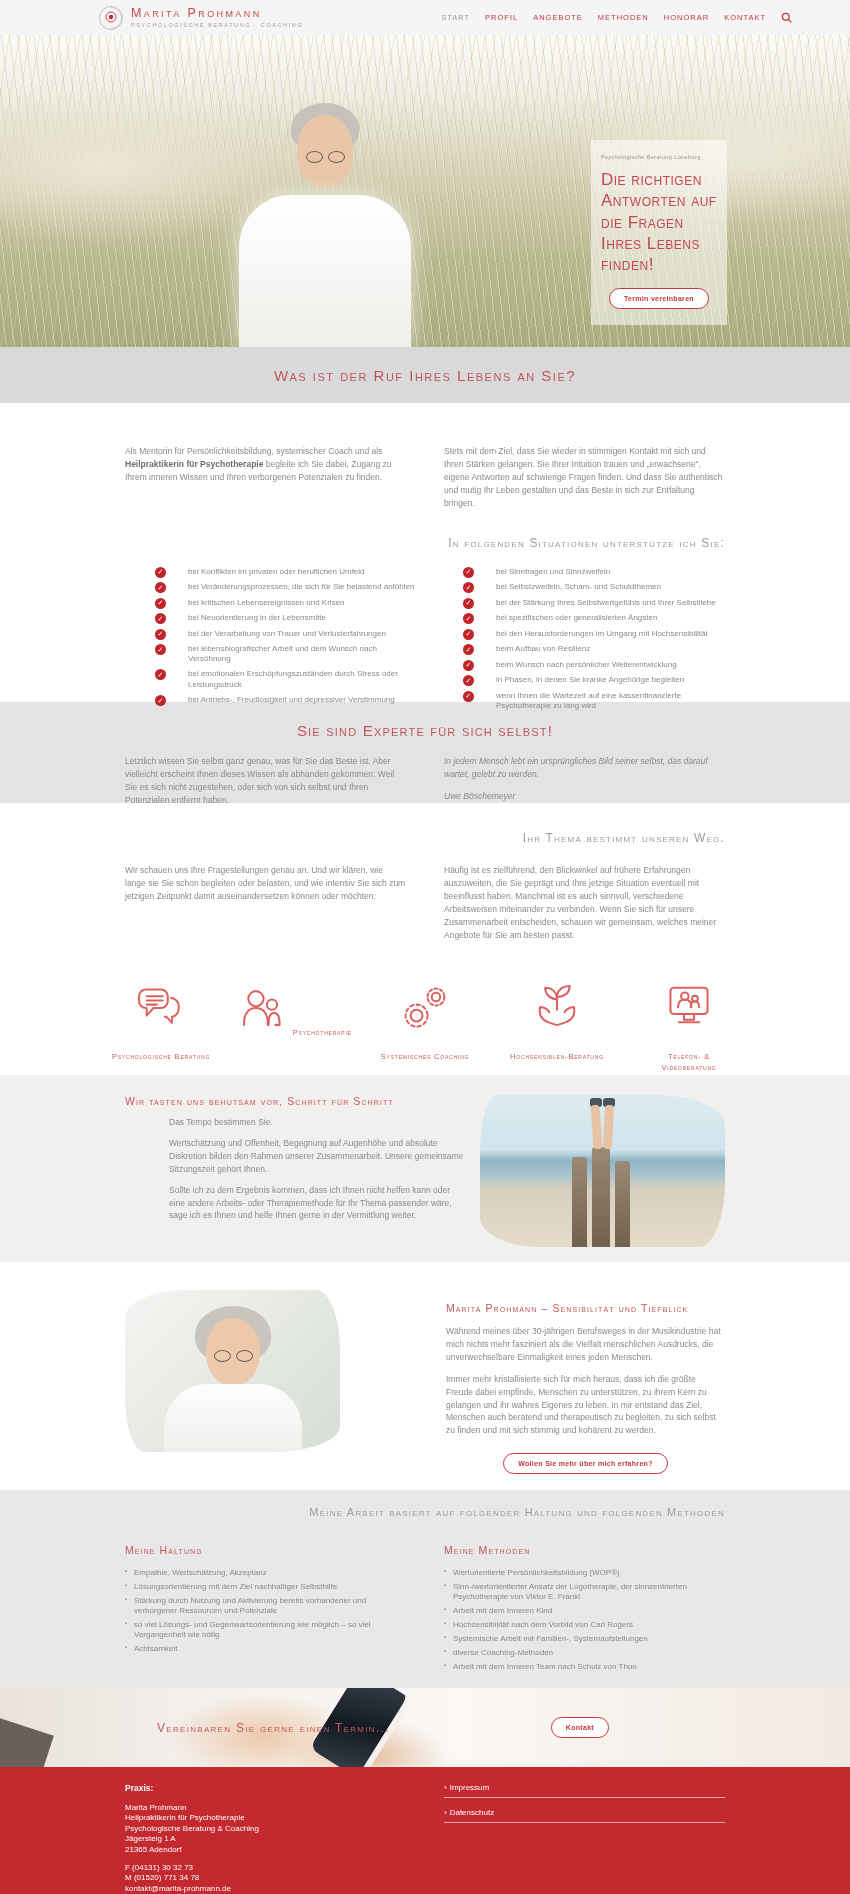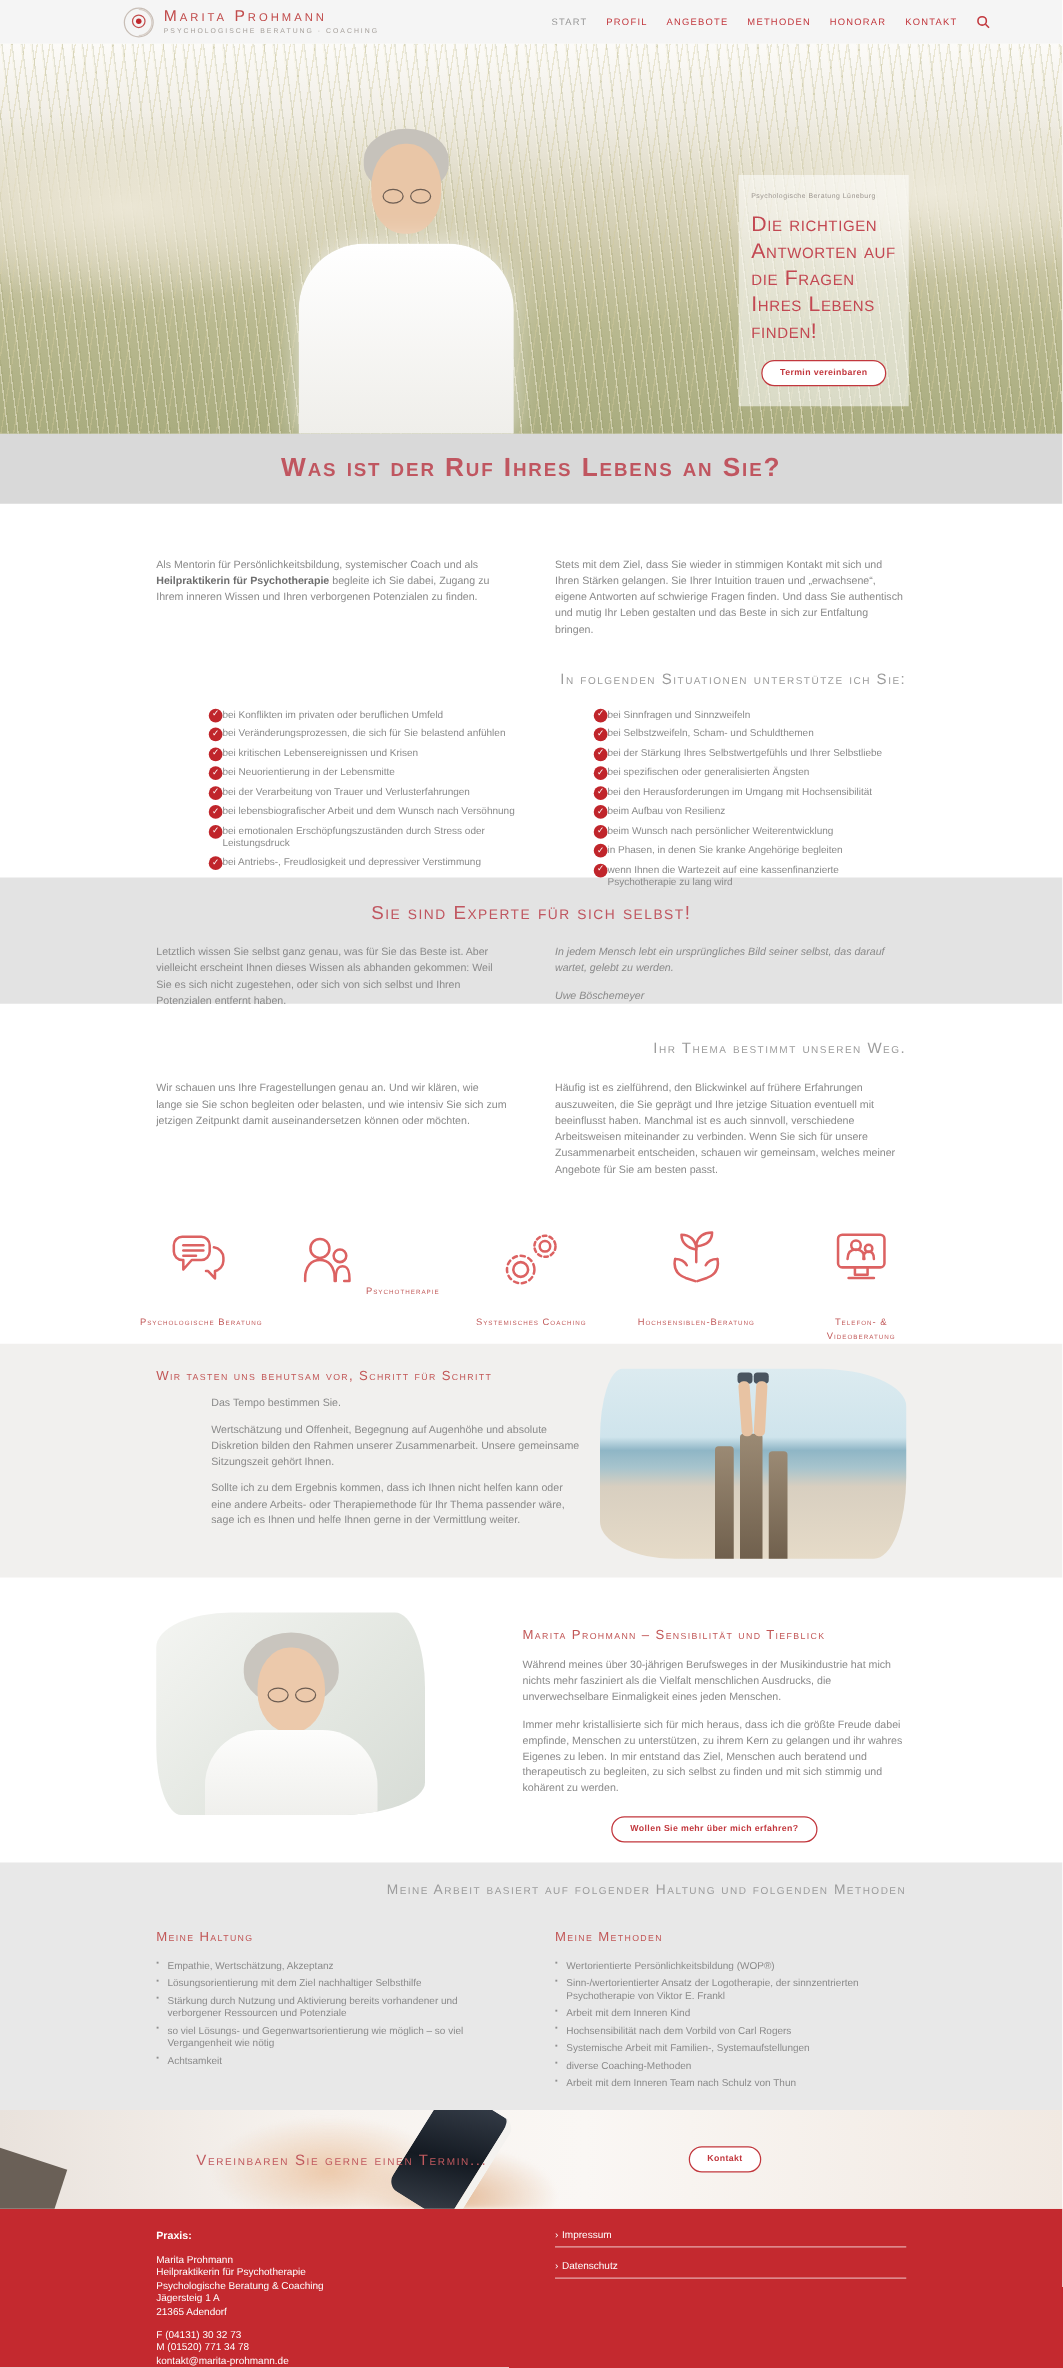--- a/index.html
+++ b/index.html
@@ -47,37 +47,37 @@
     padding:14px 10px 16px;}
   .hero-box .kicker{font-size:5.5px;color:#9a948e;letter-spacing:.4px;margin-bottom:9px;}
   .hero-box h1{font-size:17px;line-height:1.25;font-weight:400;font-variant:small-caps;
     color:#c34852;letter-spacing:.5px;}
   .pill{display:inline-block;background:#fff;border:1.5px solid var(--brand-red);border-radius:999px;
     color:var(--brand-red);font-size:7px;font-weight:bold;padding:6px 14px;letter-spacing:.3px;white-space:nowrap;}
   .hero-box .pill{display:block;width:fit-content;margin:13px auto 0;}
 
   
   .band1{height:56px;background:#d9d9d9;display:flex;align-items:center;justify-content:center;}
-  .band1 h2{font-size:21px;font-weight:700;font-variant:small-caps;letter-spacing:1.5px;color:var(--rose);}
+  .band1 h2{font-size:15px;font-weight:400;font-variant:small-caps;letter-spacing:1.5px;color:var(--rose);}
   .h-center-gray{text-align:right;font-size:12px;font-weight:400;font-variant:small-caps;
     letter-spacing:1.2px;color:var(--heading-gray);}
   .h-center-rose{text-align:center;font-size:15px;font-weight:400;font-variant:small-caps;
     letter-spacing:1.2px;color:var(--rose);}
   .h-sub-red{font-size:10.5px;font-weight:400;font-variant:small-caps;letter-spacing:1.1px;color:#c25757;}
   p.body, .body{font-size:8.5px;line-height:1.52;color:var(--text-gray);}
   .two-col{display:flex;gap:38px;}
   .two-col>*{flex:1;}
   .b{font-weight:bold;color:#6e6e6e;}
 
   
   .sec-intro{height:299px;padding-top:42px;}
   .sec-intro .situations-h{margin:26px 0 17px;}
   .checklist{margin-left:30px;gap:46px;}
   .checklist ul{list-style:none;}
-  .checklist li{display:flex;gap:0;margin-bottom:4.5px;font-size:8px;line-height:1.3;margin-left:12px;}
+  .checklist li{display:flex;gap:22px;margin-bottom:4.5px;font-size:8px;line-height:1.3;}
   .check{width:11px;height:11px;border-radius:50%;background:var(--check-red);color:#fff;
     font-size:7px;display:inline-flex;align-items:center;justify-content:center;flex:0 0 11px;margin-top:0;}
 
   
   .sec-experte{height:101px;background:#e3e3e3;padding-top:20px;}
   .sec-experte h2{margin-bottom:16px;}
   .quote p{font-style:italic;}
   .quote .author{margin-top:9px;}
 
   
@@ -104,21 +104,21 @@
   .photo-beach .p2{left:112px;top:52px;width:18px;height:102px;}
   .photo-beach .p3{left:135px;top:66px;width:15px;height:88px;}
   .photo-beach .leg{position:absolute;width:9px;height:44px;background:#e8c3a3;border-radius:4px;top:10px;}
   .photo-beach .l1{left:112px;transform:rotate(-4deg);}
   .photo-beach .l2{left:124px;transform:rotate(3deg);}
   .photo-beach .cuff{position:absolute;width:12px;height:9px;background:#4a5560;border-radius:3px;top:3px;}
   .photo-beach .c1{left:110px;} .photo-beach .c2{left:123px;}
 
   
   .sec-profil{height:228px;padding-top:28px;}
-  .sec-profil .cols{display:flex;gap:78px;}
+  .sec-profil .cols{display:flex;gap:106px;}
   .photo-portrait{width:215px;height:162px;flex:0 0 215px;position:relative;overflow:hidden;
     border-radius:60px 24px 70px 20px / 28px 60px 26px 55px;
     background:linear-gradient(135deg,#f4f5f2,#e2e6e0 60%,#d7dcd6);}
   .photo-portrait .hair{position:absolute;top:16px;left:50%;transform:translateX(-50%);width:76px;height:58px;
     background:#c9c5be;border-radius:50% 50% 45% 45%;}
   .photo-portrait .face{position:absolute;top:28px;left:50%;transform:translateX(-50%);width:54px;height:68px;
     background:#ecc9ab;border-radius:48%;}
   .photo-portrait .glasses{position:absolute;top:60px;left:50%;width:0;}
   .photo-portrait .glasses::before,.photo-portrait .glasses::after{content:"";position:absolute;width:15px;height:10px;
     border:1.5px solid #6d5d52;border-radius:50%;}

